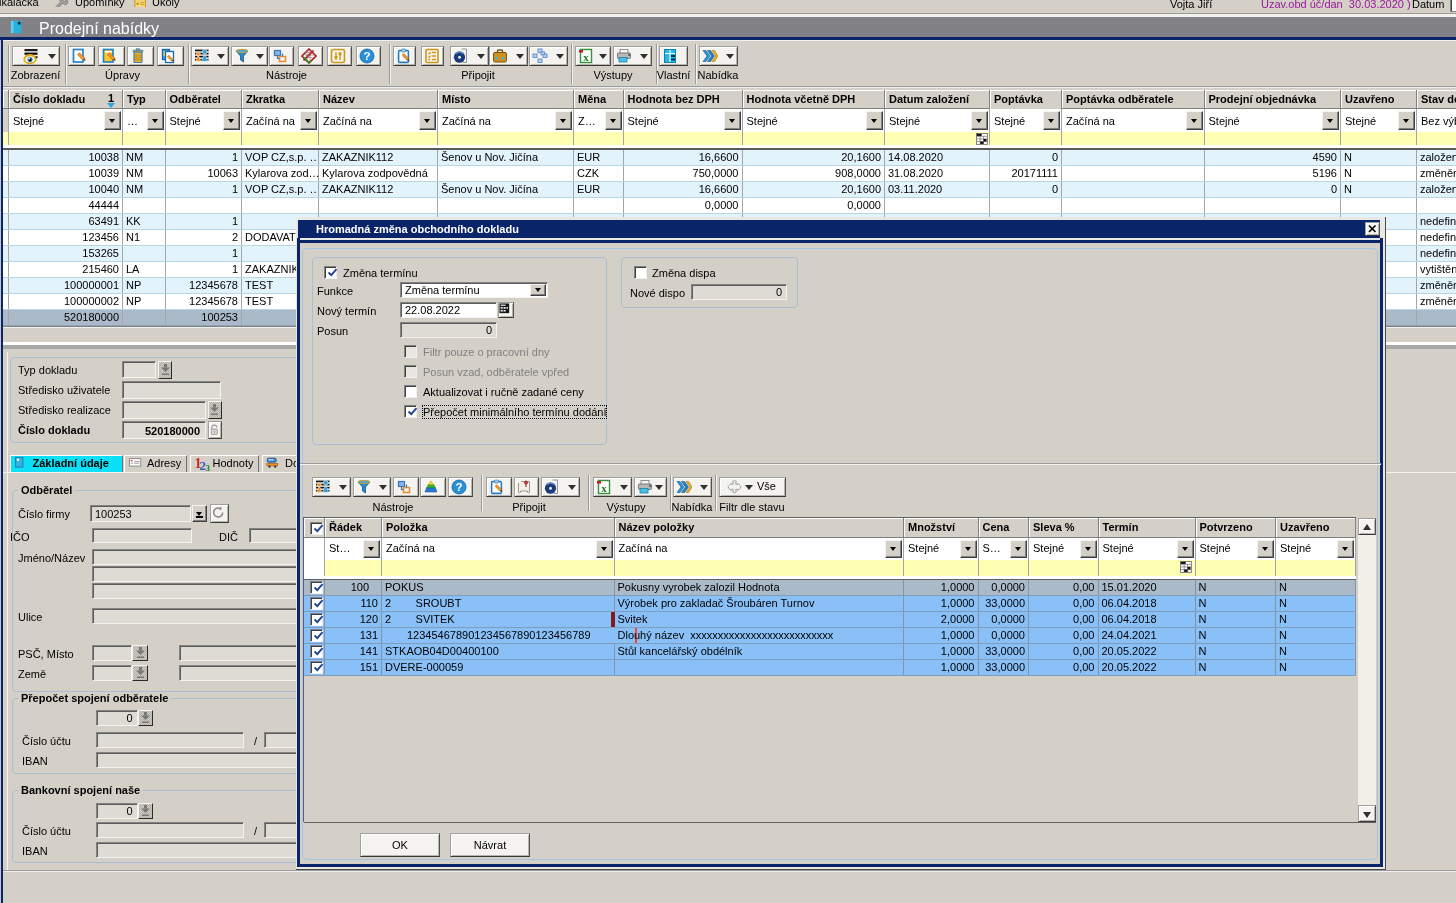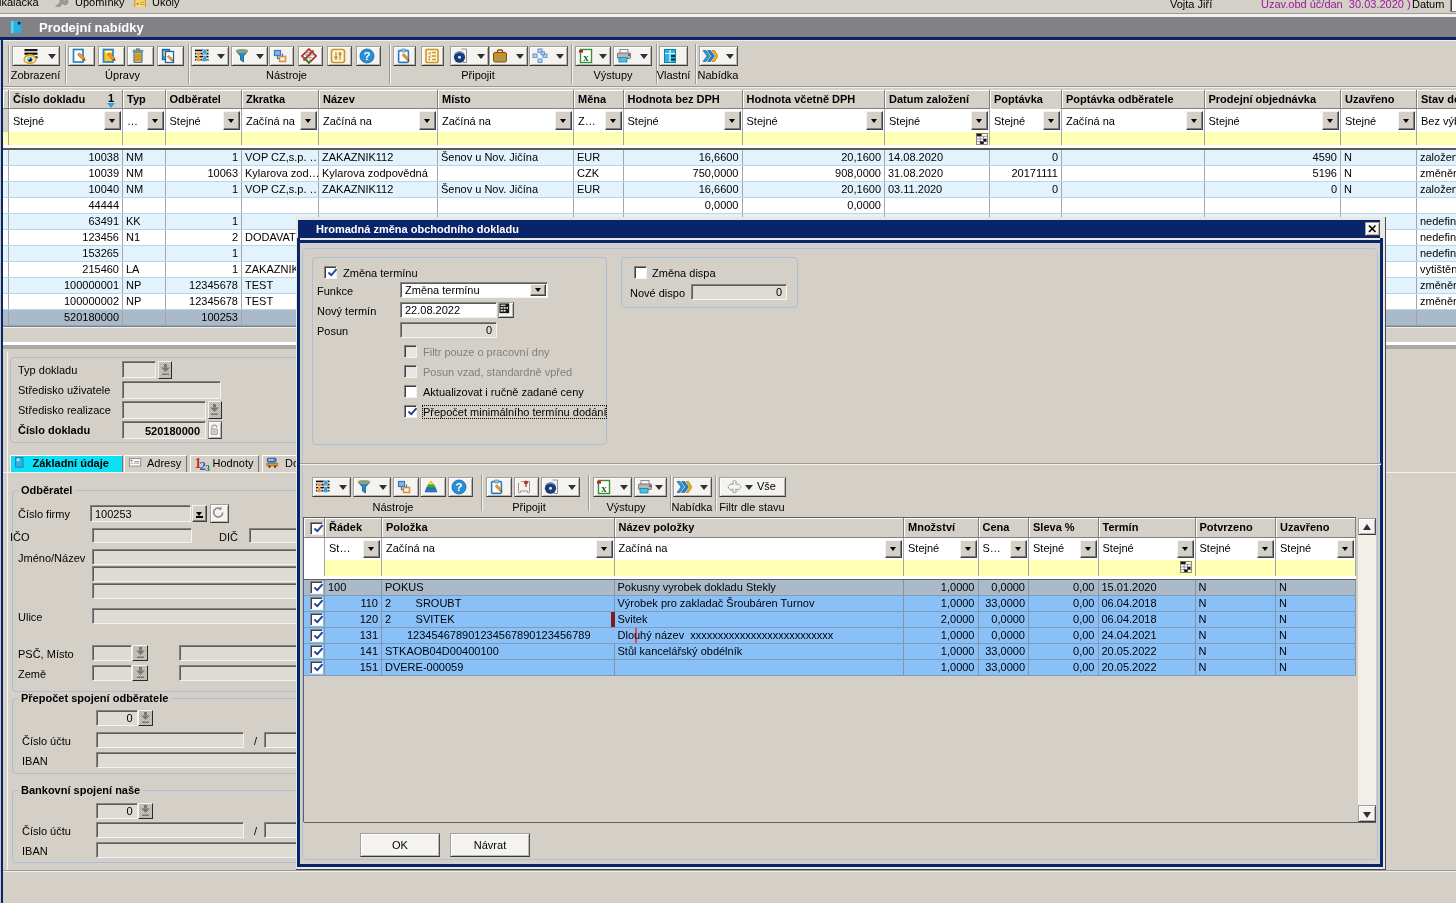--- a/index.html
+++ b/index.html
@@ -58,21 +58,21 @@
 <div class="ab" style="left:0px;top:13px;width:1456px;height:1px;background:#9c9a94"></div>
 <div class="ab" style="left:0px;top:14px;width:1456px;height:3px;background:#f2f1ee"></div>
 <div class="ab" style="left:0px;top:17px;width:1456px;height:20px;background:#828185"></div>
 <div class="ab" style="left:10px;top:19px">
     <svg width="14" height="16" viewBox="0 0 16 16">
       <rect x="1" y="1" width="12" height="14" fill="#28b0e0"></rect>
       <rect x="1" y="1" width="3" height="14" fill="#60d0f0"></rect>
       <circle cx="10.5" cy="3.5" r="1.8" fill="#103040"></circle>
     </svg>
   </div>
-<div class="ab" style="left:39px;top:20px;color:#fff;font-weight:bold;font-size:13px">Prodejní nabídky</div>
+<div class="ab" style="left:39px;top:20px;color:#fff;font-weight:normal;font-size:16px">Prodejní nabídky</div>
 <div class="ab" style="left:0px;top:37px;width:1456px;height:3px;background:#0a246a"></div>
 <div class="ab" style="left:0px;top:40px;width:1px;height:863px;background:#c8c8c8"></div>
 <div class="ab" style="left:1px;top:40px;width:2px;height:863px;background:#0a246a"></div>
 <div class="ab" style="left:3px;top:40px;width:1453px;height:48px;background:#d4d0c8;border-top:1px solid #f0f0f0"></div>
 <div class="ab" style="left:8px;top:45px;width:2px;height:38px;background:#f4f3f0;border-left:1px solid #9a9a9a"></div>
 <div class="btn" style="left:12px;top:46px;width:47.5px;height:20px;"></div>
 <div class="ab" style="left:23px;top:48px">
     <svg width="16" height="16" viewBox="0 0 16 16">
       <rect x="1.5" y="1" width="13" height="2.2" fill="#1a1a1a"></rect>
       <rect x="1.5" y="4.6" width="13" height="2.2" fill="#0a0a0a"></rect>
@@ -765,21 +765,21 @@
         <rect x="2" y="8.5" width="2.6" height="2"></rect>
         <rect x="5.6" y="8.5" width="2.6" height="2"></rect>
       </g>
     </svg>
   </div>
 <div class="lbl" style="left:317px;top:325px">Posun</div>
 <div class="sunkd" style="left:400px;top:322px;width:97px;height:16px;text-align:right;padding:1px 4px 0 0">0</div>
 <div class="cb cbd" style="left:404px;top:345px;width:13px;height:13px;"></div>
 <div class="lbl" style="left:423px;top:346px;color:#808080;">Filtr pouze o pracovní dny</div>
 <div class="cb cbd" style="left:404px;top:365px;width:13px;height:13px;"></div>
-<div class="lbl" style="left:423px;top:366px;color:#808080;">Posun vzad, standardně vpřed</div>
+<div class="lbl" style="left:423px;top:366px;color:#808080;">Posun vzad, odběratele vpřed</div>
 <div class="cb" style="left:404px;top:385px;width:13px;height:13px;"></div>
 <div class="lbl" style="left:423px;top:386px;color:#000;">Aktualizovat i ručně zadané ceny</div>
 <div class="cb" style="left:404px;top:405px;width:13px;height:13px;">
     <svg class="ck" width="13" height="13">
       <path d="M2.5 6.5l2.8 2.7 5.2-6" stroke="#1e3f96" stroke-width="1.8" fill="none"></path>
     </svg>
   </div>
 <div class="lbl" style="left:423px;top:406px;color:#000;outline:1px dotted #000;">Přepočet minimálního termínu dodání</div>
 <div class="gb" style="left:621px;top:257px;width:177px;height:51px;"></div>
 <div class="cb" style="left:634px;top:266px;width:13px;height:13px;"></div>
@@ -989,23 +989,23 @@
 <div class="ab" style="left:304px;top:576px;width:1052px;height:3px;background:#fff"></div>
 <div class="ab" style="left:304px;top:579px;width:1052px;height:1px;background:#606060"></div>
 <div class="ab" style="left:304px;top:580px;width:1052px;height:16px;background:#aabac8;border-bottom:1px solid #7f9cba"></div>
 <div class="ab" style="left:304px;top:580px;width:21px;height:15px;border-right:1px solid #8494a4">
     <div class="cb" style="left:5.5px;top:1px">
       <svg class="ck" width="13" height="13">
         <path d="M2.5 6.5l2.8 2.7 5.2-6" stroke="#1e3f96" stroke-width="1.8" fill="none"></path>
       </svg>
     </div>
   </div>
-<div class="ab" style="left:325px;top:580px;width:57px;height:15px;border-right:1px solid #8494a4;padding:1px 12px 0 3px;white-space:nowrap;overflow:hidden">100</div>
+<div class="ab" style="left:325px;top:580px;width:57px;height:15px;text-align:right;border-right:1px solid #8494a4;padding:1px 12px 0 3px;white-space:nowrap;overflow:hidden">100</div>
 <div class="ab" style="left:382px;top:580px;width:232.5px;height:15px;border-right:1px solid #8494a4;padding:1px 3px 0 3px;white-space:nowrap;overflow:hidden">POKUS</div>
-<div class="ab" style="left:614.5px;top:580px;width:289.5px;height:15px;border-right:1px solid #8494a4;padding:1px 3px 0 3px;white-space:nowrap;overflow:hidden">Pokusny vyrobek dokladu Stekly</div>
+<div class="ab" style="left:614.5px;top:580px;width:289.5px;height:15px;border-right:1px solid #8494a4;padding:1px 3px 0 3px;white-space:nowrap;overflow:hidden">Pokusny vyrobek zalozil Hodnota</div>
 <div class="ab" style="left:904px;top:580px;width:74.5px;height:15px;text-align:right;border-right:1px solid #8494a4;padding:1px 3px 0 3px;white-space:nowrap;overflow:hidden">1,0000</div>
 <div class="ab" style="left:978.5px;top:580px;width:50.5px;height:15px;text-align:right;border-right:1px solid #8494a4;padding:1px 3px 0 3px;white-space:nowrap;overflow:hidden">0,0000</div>
 <div class="ab" style="left:1029px;top:580px;width:69.5px;height:15px;text-align:right;border-right:1px solid #8494a4;padding:1px 3px 0 3px;white-space:nowrap;overflow:hidden">0,00</div>
 <div class="ab" style="left:1098.5px;top:580px;width:97px;height:15px;border-right:1px solid #8494a4;padding:1px 3px 0 3px;white-space:nowrap;overflow:hidden">15.01.2020</div>
 <div class="ab" style="left:1195.5px;top:580px;width:80.5px;height:15px;border-right:1px solid #8494a4;padding:1px 3px 0 3px;white-space:nowrap;overflow:hidden">N</div>
 <div class="ab" style="left:1276px;top:580px;width:80px;height:15px;border-right:1px solid #8494a4;padding:1px 3px 0 3px;white-space:nowrap;overflow:hidden">N</div>
 <div class="ab" style="left:304px;top:596px;width:1052px;height:16px;background:#8ac0f8;border-bottom:1px solid #7f9cba"></div>
 <div class="ab" style="left:304px;top:596px;width:21px;height:15px;border-right:1px solid #8494a4">
     <div class="cb" style="left:5.5px;top:1px">
       <svg class="ck" width="13" height="13">

